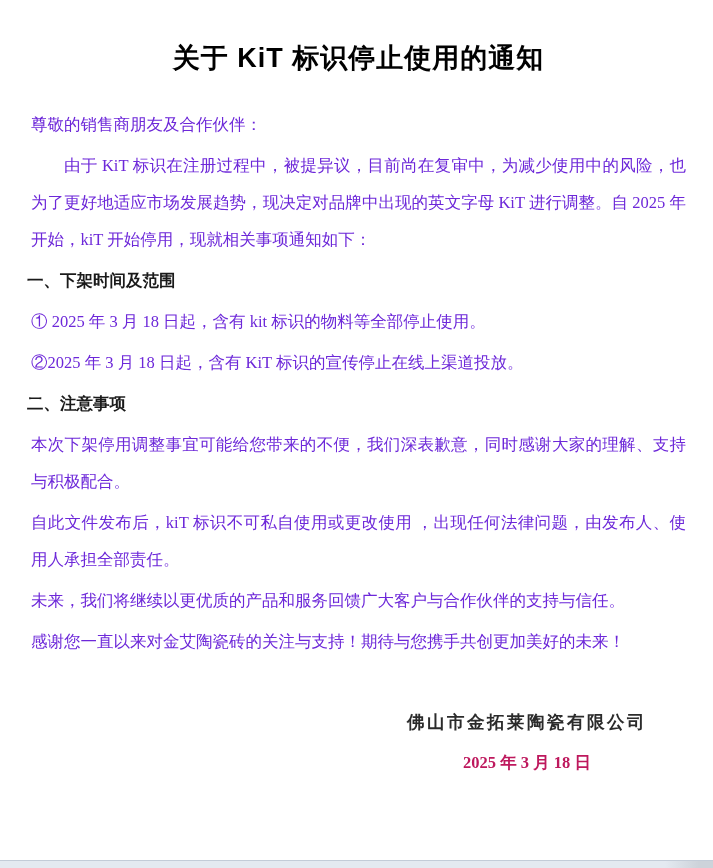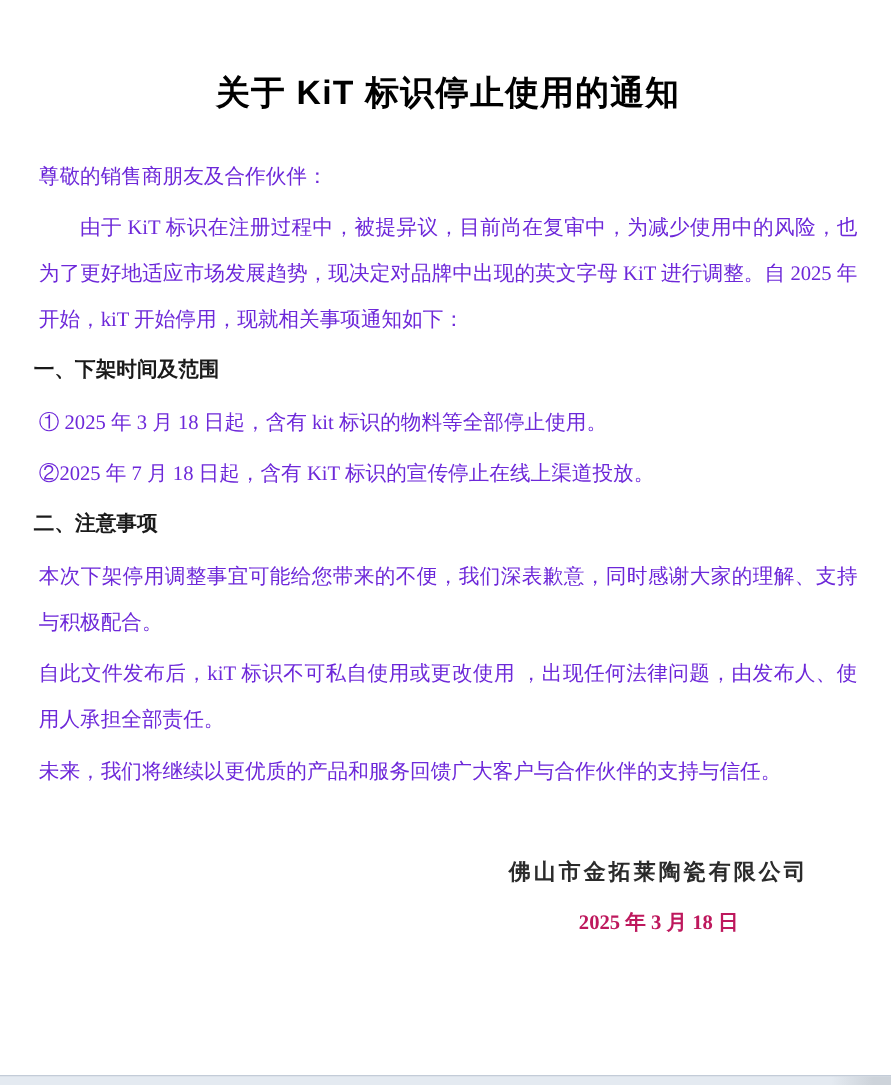--- a/index.html
+++ b/index.html
@@ -6,21 +6,21 @@
   body {
     width: 713px;
     height: 868px;
     background: #ffffff;
     position: relative;
     overflow: hidden;
     font-family: "Liberation Serif", "DejaVu Serif", serif;
   }
   .doc {
     position: absolute;
-    top: 16px; left: 0; right: 0;
+    top: 0; left: 0; right: 0;
     padding: 40px 23px 0 27px;
     color: #262626;
   }
   .title {
     font-family: "Liberation Sans", "DejaVu Sans", sans-serif;
     font-weight: 700;
     font-size: 27px;
     letter-spacing: 1px;
     color: #000000;
     text-align: center;
@@ -86,30 +86,31 @@
   <h1 class="title">关于 KiT 标识停止使用的通知</h1>
 
   <p class="greeting">尊敬的销售商朋友及合作伙伴：</p>
 
   <p class="body indent mt-sm">由于 KiT 标识在注册过程中，被提异议，目前尚在复审中，为减少使用中的风险，也为了更好地适应市场发展趋势，现决定对品牌中出现的英文字母 KiT 进行调整。自 2025 年开始，kiT 开始停用，现就相关事项通知如下：</p>
 
   <h2 class="heading">一、下架时间及范围</h2>
 
   <p class="body">① 2025 年 3 月 18 日起，含有 kit 标识的物料等全部停止使用。</p>
 
-  <p class="body">②2025 年 7 月 18 日起，含有 KiT 标识的宣传停止在线上渠道投放。</p>
+  <p class="body">②2025 年 3 月 18 日起，含有 KiT 标识的宣传停止在线上渠道投放。</p>
 
   <h2 class="heading">二、注意事项</h2>
 
   <p class="body">本次下架停用调整事宜可能给您带来的不便，我们深表歉意，同时感谢大家的理解、支持与积极配合。</p>
 
   <p class="body">自此文件发布后，kiT 标识不可私自使用或更改使用 ，出现任何法律问题，由发布人、使用人承担全部责任。</p>
 
   <p class="body">未来，我们将继续以更优质的产品和服务回馈广大客户与合作伙伴的支持与信任。</p>
 
+  <p class="body">感谢您一直以来对金艾陶瓷砖的关注与支持！期待与您携手共创更加美好的未来！</p>
 
   <div class="signature">
     <p class="company">佛山市金拓莱陶瓷有限公司</p>
     <p class="date">2025 年 3 月 18 日</p>
   </div>
 
 </div>
 
 <div class="bottom-bar">
   <span class="smudge"></span>

